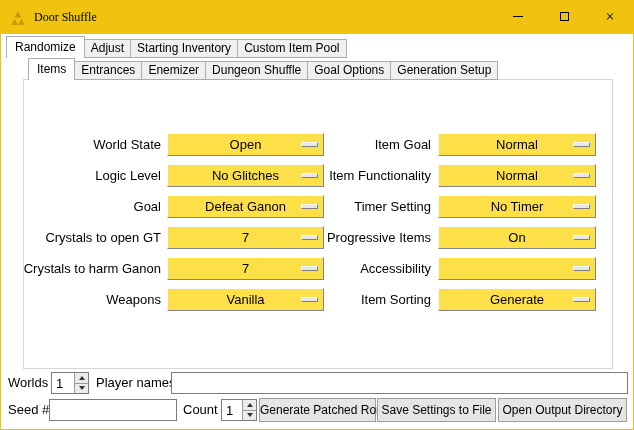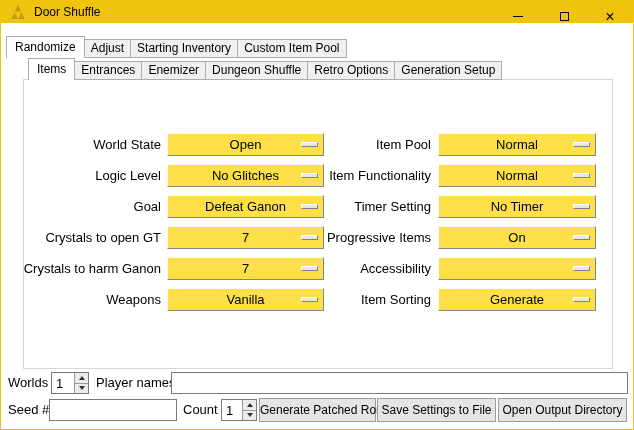--- a/index.html
+++ b/index.html
@@ -2,21 +2,21 @@
 <html><head>
 <meta charset="utf-8">
 <style>
   html,body { margin:0; padding:0; background:#c8c8c8; }
   .window {
     position:relative; width:634px; height:430px; background:#ffffff;
     border:1px solid #f0c30f; box-sizing:border-box; overflow:hidden;
     font-family:"Liberation Sans", sans-serif; font-size:13px; color:#000;
   }
   
-  .titlebar { position:absolute; top:0; left:0; right:0; height:22px; background:#f0c30f; display:flex; align-items:center; }
+  .titlebar { position:absolute; top:0; left:0; right:0; height:33px; background:#f0c30f; display:flex; align-items:center;font-family:Liberation Serif, serif; }
   .app-icon { margin-left:9px; width:16px; height:16px; flex:0 0 auto; }
   .title-text { margin-left:8px; font-size:12px; }
   .win-controls { position:absolute; right:0; top:0; height:31px; display:flex; }
   .win-btn { width:46px; height:31px; display:flex; align-items:center; justify-content:center; cursor:default; }
   .glyph-min { width:10px; height:1px; background:#000; }
   .glyph-max { width:9px; height:9px; border:1px solid #000; box-sizing:border-box; }
   .glyph-close { font-size:16px; line-height:1; }
   
   .tabbar { position:absolute; display:flex; align-items:flex-end; z-index:2; }
   .outer-tabs { top:35px; left:5px; height:22px; }
@@ -107,38 +107,38 @@
     <div class="tab">Adjust</div>
     <div class="tab">Starting Inventory</div>
     <div class="tab">Custom Item Pool</div>
   </div>
 
   <div class="tabbar inner-tabs">
     <div class="tab selected">Items</div>
     <div class="tab">Entrances</div>
     <div class="tab">Enemizer</div>
     <div class="tab">Dungeon Shuffle</div>
-    <div class="tab">Retro Options</div>
+    <div class="tab">Goal Options</div>
     <div class="tab">Generation Setup</div>
   </div>
 
   <div class="inner-pane"></div>
 
   <span class="cb" style="left:36px; top:88px;"></span>
   <span class="cb-label" style="left:57px; top:86px;">Retro mode (universal keys)</span>
   <span class="cb" style="left:36px; top:113px;"></span>
   <span class="cb-label" style="left:57px; top:111px;">Shopsanity</span>
 
   <div class="row" style="top:132px;">
     <span class="lbl left-lbl">World State</span>
     <div class="optmenu left-opt">
       <span class="opt-val">Open</span>
       <span class="opt-ind"></span>
     </div>
-    <span class="lbl right-lbl">Item Pool</span>
+    <span class="lbl right-lbl">Item Goal</span>
     <div class="optmenu right-opt">
       <span class="opt-val">Normal</span>
       <span class="opt-ind"></span>
     </div>
   </div>
 
   <div class="row" style="top:163px;">
     <span class="lbl left-lbl">Logic Level</span>
     <div class="optmenu left-opt">
       <span class="opt-val">No Glitches</span>

